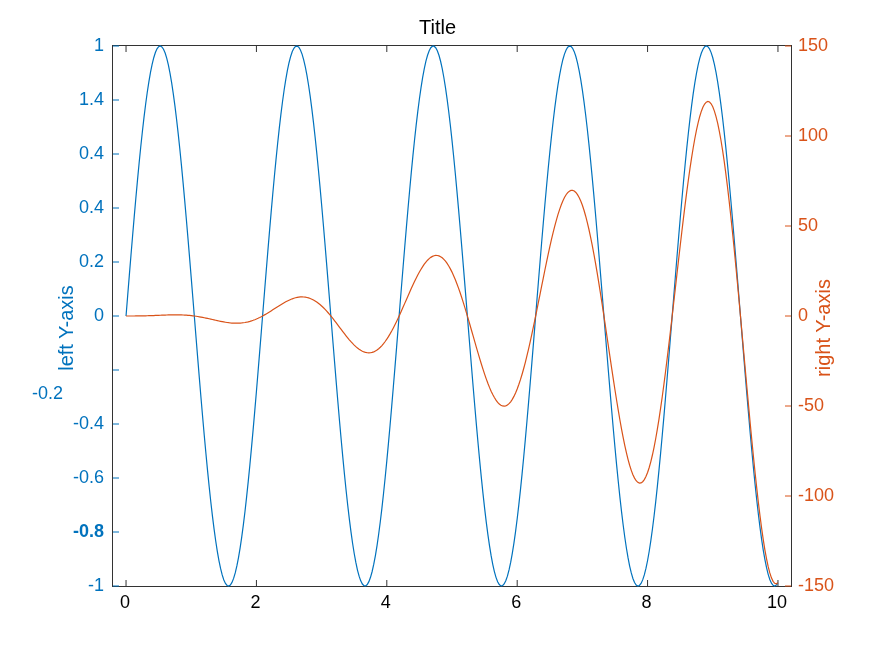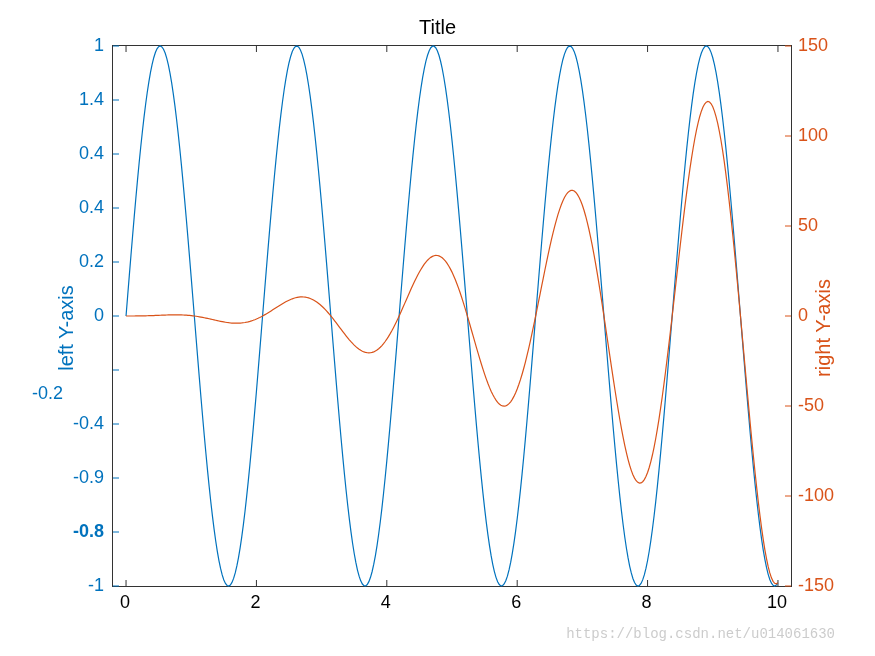--- a/index.html
+++ b/index.html
@@ -157,34 +157,33 @@
       <div class="tick-x" style="left: 125.038px;">0</div>
       <div class="tick-x" style="left: 255.423px;">2</div>
       <div class="tick-x" style="left: 385.808px;">4</div>
       <div class="tick-x" style="left: 516.192px;">6</div>
       <div class="tick-x" style="left: 646.577px;">8</div>
       <div class="tick-x" style="left: 776.962px;">10</div>
     </div>
   <div id="ylticks-holder">
       <div class="tick-yl" style="right: 771px; top: 585px;">-1</div>
       <div class="tick-yl" style="right: 771px; top: 531px; font-weight: bold;">-0.8</div>
-      <div class="tick-yl" style="right: 771px; top: 477px;">-0.9</div>
+      <div class="tick-yl" style="right: 771px; top: 477px;">-0.6</div>
       <div class="tick-yl" style="right: 771px; top: 423px; margin-left: 28px;">-0.4</div>
       <div class="tick-yl" style="right: 812px; top: 369px; margin-top: 24px;">-0.2</div>
       <div class="tick-yl" style="right: 771px; top: 315px;">0</div>
       <div class="tick-yl" style="right: 771px; top: 261px; margin-left: 33px;">0.2</div>
       <div class="tick-yl" style="right: 771px; top: 207px;">0.4</div>
       <div class="tick-yl" style="right: 771px; top: 153px;">0.4</div>
       <div class="tick-yl" style="right: 771px; top: 99px;">1.4</div>
       <div class="tick-yl" style="right: 771px; top: 45px;">1</div>
     </div>
   <div id="yrticks-holder">
       <div class="tick-yr" style="left: 798px; top: 585px;">-150</div>
       <div class="tick-yr" style="left: 798px; top: 495px;">-100</div>
       <div class="tick-yr" style="left: 798px; top: 405px; text-align: center;">-50</div>
       <div class="tick-yr" style="left: 798px; top: 315px;">0</div>
       <div class="tick-yr" style="left: 798px; top: 225px;">50</div>
       <div class="tick-yr" style="left: 798px; top: 135px;">100</div>
       <div class="tick-yr" style="left: 798px; top: 45px;">150</div>
     </div>
 
-  <div class="watermark">https://blog.csdn.net/u014061630</div>
 </div>
 
 </body></html>

